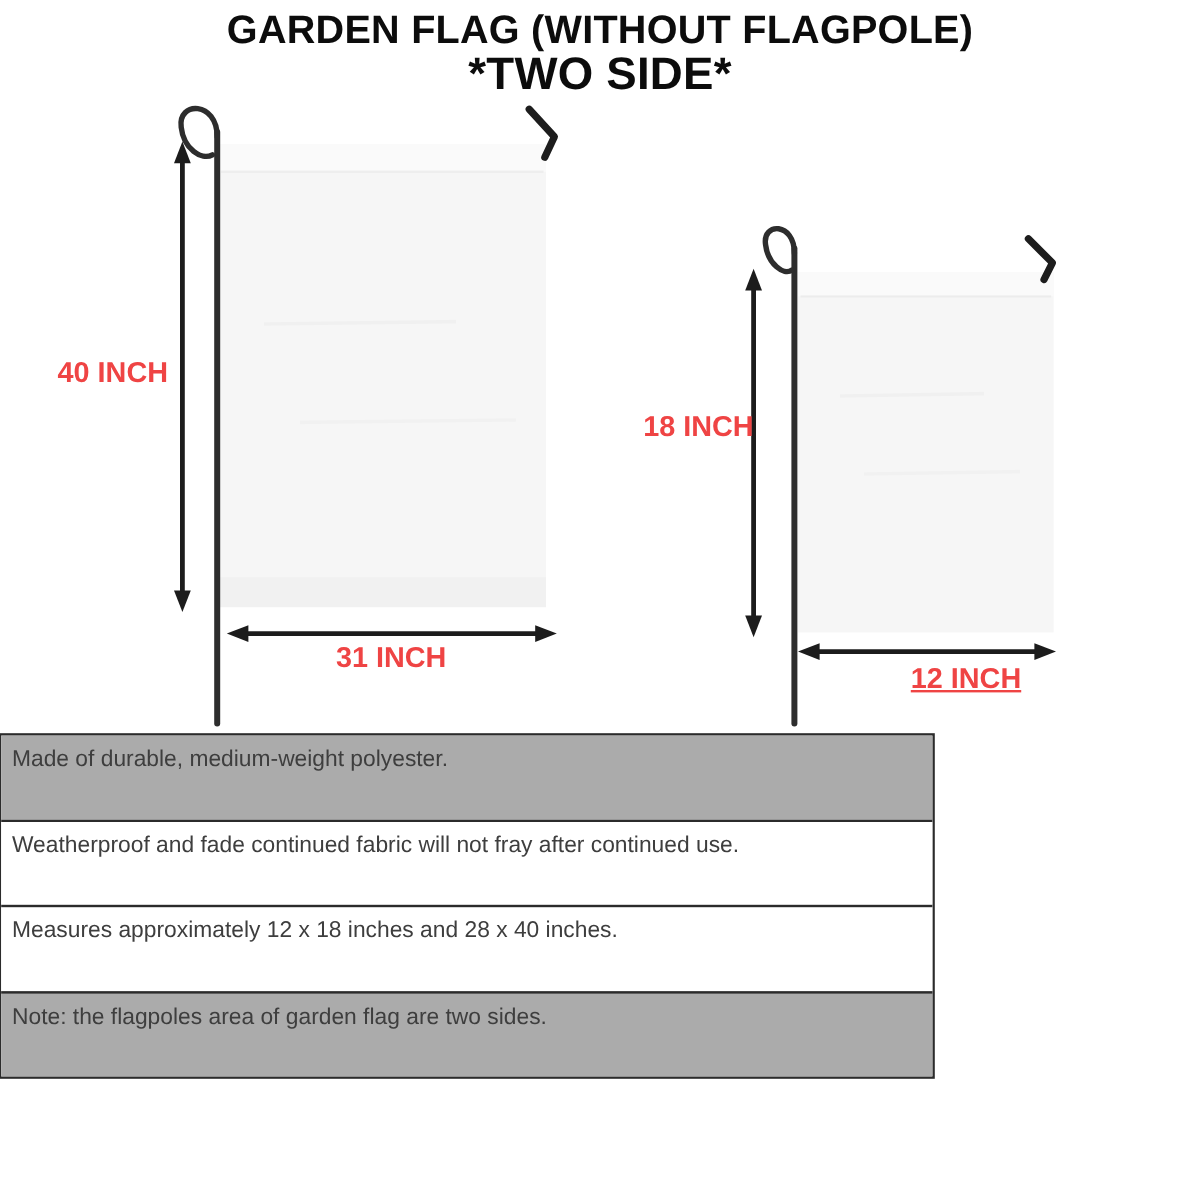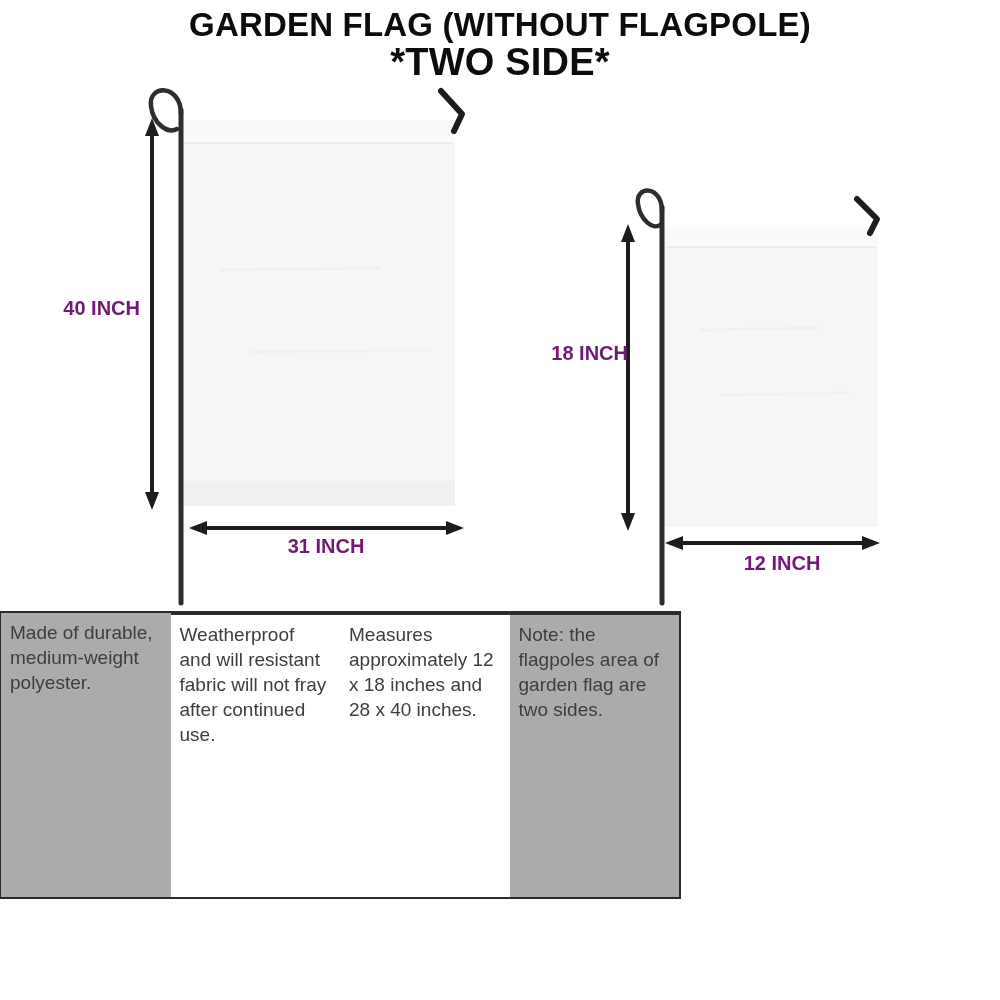--- a/index.html
+++ b/index.html
@@ -25,34 +25,34 @@
     text-align:center;
     color:var(--title-color);
     font-weight:800;
     letter-spacing:0.2px;
   }
   .title-line1{font-size:33px;line-height:38px;}
   .title-line2{font-size:38px;line-height:36px;}
   .diagram-svg{position:absolute;top:0;left:0;width:1000px;height:1000px;}
   .dim-label{
     position:absolute;
-    font-size:20px;
+    font-size:24px;
     font-weight:800;
-    color:#701a75;
+    color:#ef4444;
     white-space:nowrap;
   }
   .dim-label.right-align{text-align:right;}
   .dim-label.center-align{text-align:center;}
   .spec-box{
     position:absolute;
     left:-1px;top:611px;
-    width:682px;height:288px;
+    width:780px;height:288px;
     border:2px solid var(--row-border);
     box-sizing:border-box;
-    display:flex;flex-direction:row;
+    display:flex;flex-direction:column;
   }
   .spec-row{
     flex:1;
     background:var(--row-plain);
     box-sizing:border-box;
   }
   .spec-row.shaded{background:var(--row-shaded);}
   .spec-row + .spec-row{border-top:2px solid var(--row-border);}
   .spec-row span{
     display:block;
@@ -122,28 +122,28 @@
         <line x1="679" y1="543" x2="866" y2="543" stroke-width="4"></line>
         <polygon points="665,543 683,536 683,550" stroke="none"></polygon>
         <polygon points="880,543 862,536 862,550" stroke="none"></polygon>
       </g>
     </g>
   </svg>
 
   <div class="dim-label right-align" style="left:30px;top:297px;width:110px;">40 INCH</div>
   <div class="dim-label center-align" style="left:256px;top:535px;width:140px;">31 INCH</div>
   <div class="dim-label right-align" style="left:518px;top:342px;width:110px;">18 INCH</div>
-  <div class="dim-label center-align" style="left:712px;top:552px;width:140px;">12 INCH</div>
+  <div class="dim-label center-align" style="left:735px;top:552px;width:140px;text-decoration:underline;">12 INCH</div>
 
   <div class="spec-box">
     <div class="spec-row shaded">
       <span>Made of durable, medium-weight polyester.</span>
     </div>
     <div class="spec-row">
-      <span>Weatherproof and will resistant fabric will not fray after continued use.</span>
+      <span>Weatherproof and fade continued fabric will not fray after continued use.</span>
     </div>
     <div class="spec-row">
       <span>Measures approximately 12 x 18 inches and 28 x 40 inches.</span>
     </div>
     <div class="spec-row shaded">
       <span>Note: the flagpoles area of garden flag are two sides.</span>
     </div>
   </div>
 
 </div>

